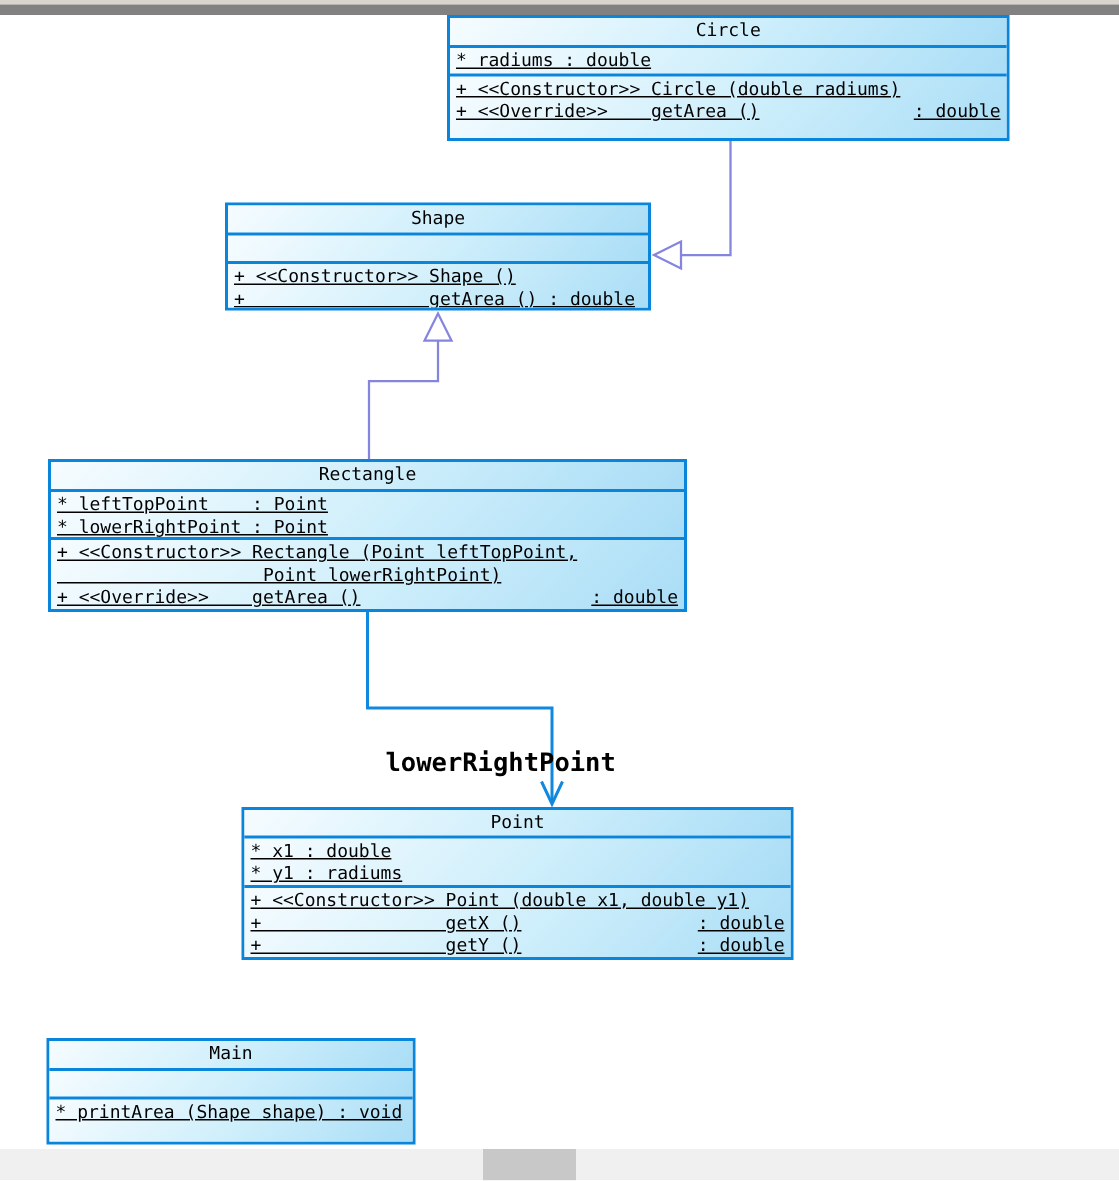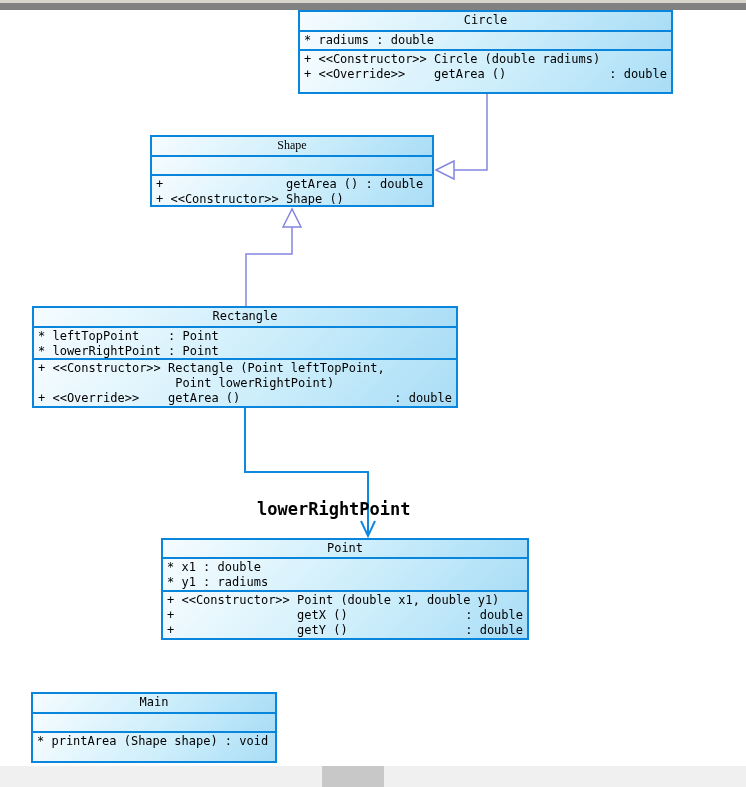--- a/index.html
+++ b/index.html
@@ -18,21 +18,21 @@
     position:absolute; box-sizing:border-box;
     border:2px solid var(--box-border,#0a85dc);
     display:flex; flex-direction:column;
   }
   .compartment {
     box-sizing:border-box; overflow:hidden;
     background:linear-gradient(135deg, var(--box-fill-light,#f7fcff) 0%, #cdeefb 55%, var(--box-fill-dark,#a9ddf6) 100%);
   }
   .comp-sep { border-top:2px solid var(--box-border,#0a85dc); }
   .uml-title { text-align:center; font-size:12px; }
-  .uml-attrs, .uml-methods { padding-top:1px; }
+  .uml-attrs, .uml-methods { padding-top:1px;text-decoration:underline; }
   .uml-methods { flex:1; }
   .uml-line {
     font-size:12px; line-height:15px; white-space:pre;
     padding:0 4px; color:var(--text,#000);
   }
   .flexline { display:flex; justify-content:space-between; }
   .flexline span { white-space:pre; }
 
   .assoc-label { position:absolute; font-size:17px; line-height:14px; white-space:pre;font-weight:bold; }
 
@@ -70,25 +70,25 @@
     <div class="compartment comp-sep uml-methods">
       <div class="uml-line">+ &lt;&lt;Constructor&gt;&gt; Circle (double radiums)</div>
       <div class="uml-line flexline">
         <span>+ &lt;&lt;Override&gt;&gt;    getArea ()</span>
         <span>: double</span>
       </div>
     </div>
   </div>
 
   <div class="uml-class" style="left:150px; top:135px; width:284px; height:72px;">
-    <div class="compartment uml-title" style="height:18px; line-height:17px;font-family:Liberation Serif, serif;">Shape</div>
+    <div class="compartment uml-title" style="height:18px; line-height:17px;">Shape</div>
     <div class="compartment comp-sep uml-attrs" style="height:19px;"></div>
     <div class="compartment comp-sep uml-methods">
+      <div class="uml-line">+ &lt;&lt;Constructor&gt;&gt; Shape ()</div>
       <div class="uml-line">+                 getArea () : double</div>
-      <div class="uml-line">+ &lt;&lt;Constructor&gt;&gt; Shape ()</div>
     </div>
   </div>
 
   <div class="uml-class" style="left:32px; top:306px; width:426px; height:102px;">
     <div class="compartment uml-title" style="height:18px; line-height:17px;">Rectangle</div>
     <div class="compartment comp-sep uml-attrs" style="height:32px;">
       <div class="uml-line">* leftTopPoint    : Point</div>
       <div class="uml-line">* lowerRightPoint : Point</div>
     </div>
     <div class="compartment comp-sep uml-methods">

